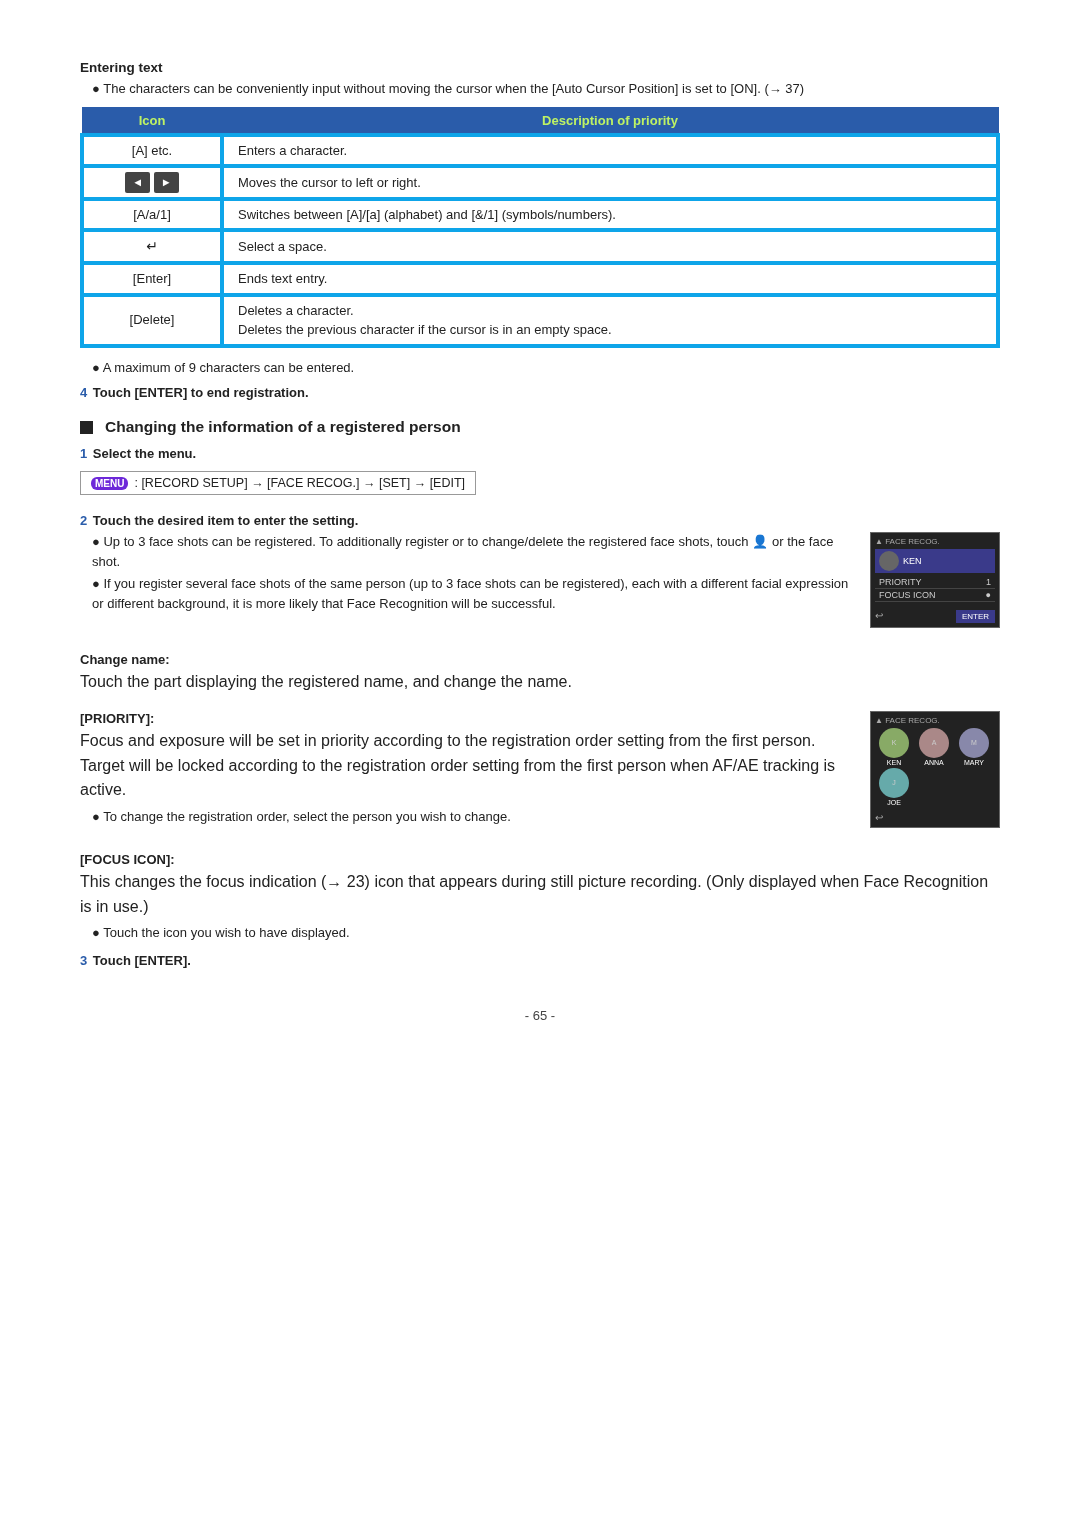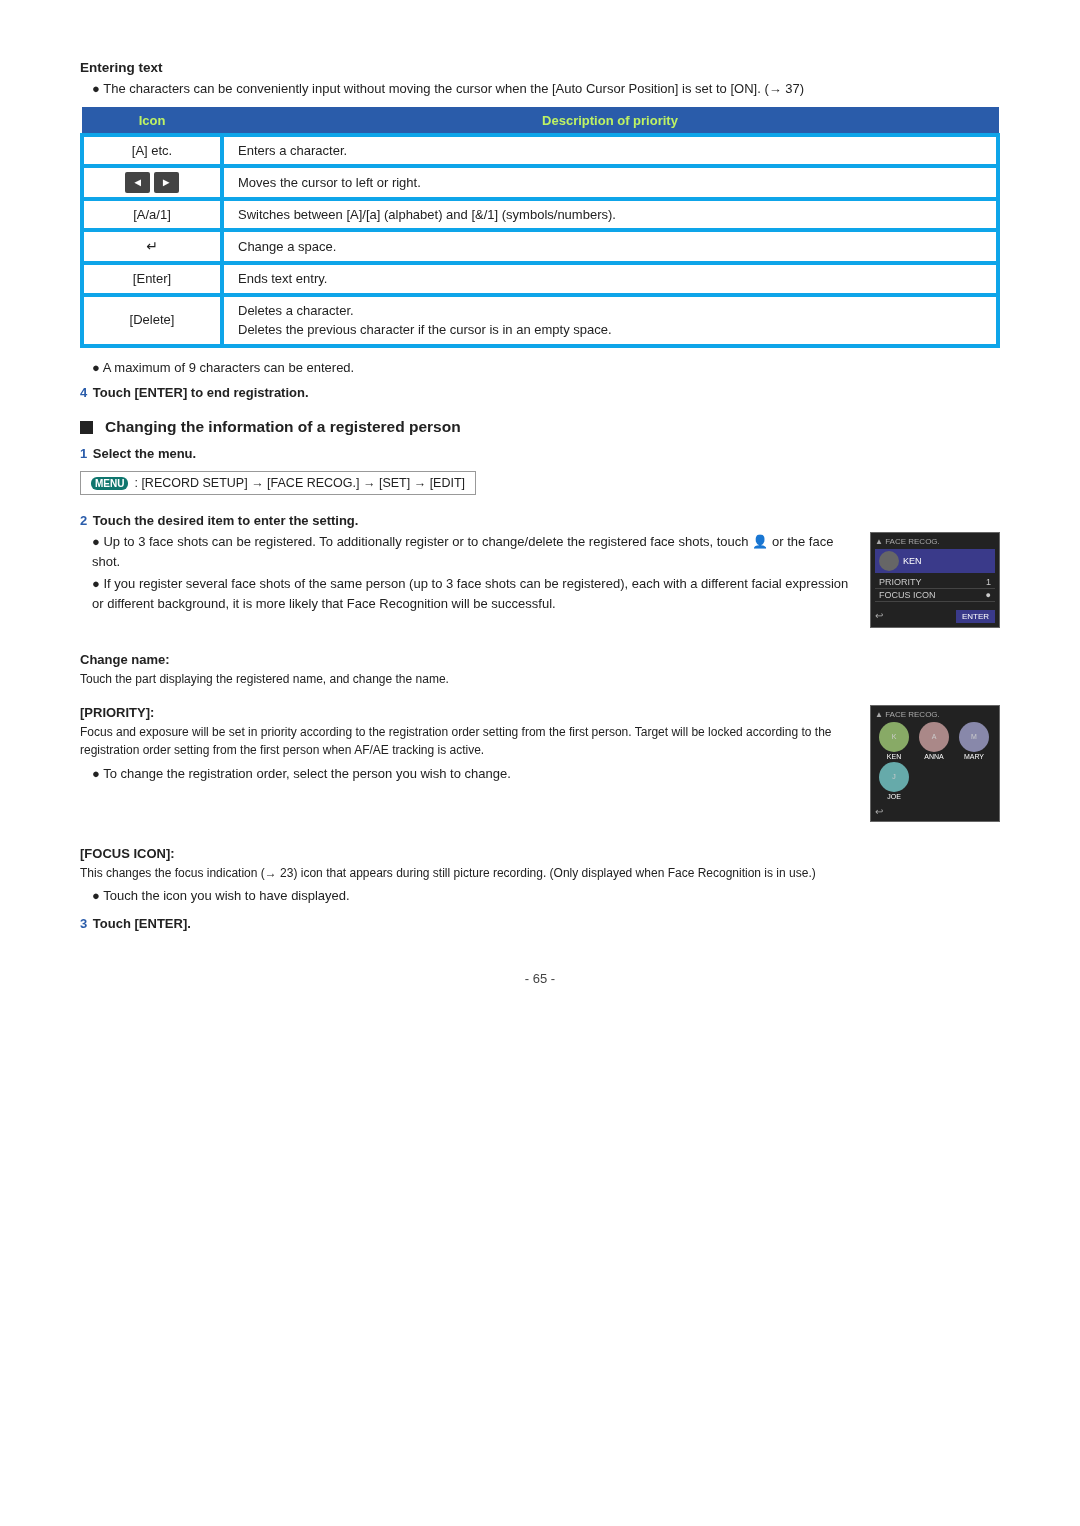--- a/index.html
+++ b/index.html
@@ -107,35 +107,35 @@
     .menu-path-box {
       border: 1px solid #999;
       display: inline-flex;
       align-items: center;
       padding: 4px 10px;
       margin: 6px 0 10px 0;
       font-size: 12.5px;
       gap: 4px;
     }
     .menu-tag {
-      background: #0f766e;
+      background: #6d28d9;
       color: #fff;
       font-size: 10px;
       padding: 1px 4px;
       border-radius: 6px;
       font-weight: bold;
       margin-right: 2px;
     }
     .subsection-heading {
       font-weight: bold;
       margin: 16px 0 3px 0;
       font-size: 13px;
     }
     .body-text {
-      font-size: 12px;
+      font-size: 16px;
       line-height: 1.55;
       margin-bottom: 4px;
     }
     .right-image-container {
       float: right;
       margin-left: 16px;
       margin-bottom: 8px;
     }
     .face-recog-box {
       border: 1px solid #666;
@@ -270,21 +270,21 @@
         <tr>
           <td class="icon-cell"><span class="nav-arrow">◄</span> <span class="nav-arrow">►</span></td>
           <td>Moves the cursor to left or right.</td>
         </tr>
         <tr>
           <td class="icon-cell">[A/a/1]</td>
           <td>Switches between [A]/[a] (alphabet) and [&amp;/1] (symbols/numbers).</td>
         </tr>
         <tr>
           <td class="icon-cell"><span class="arrow-return">↵</span></td>
-          <td>Change a space.</td>
+          <td>Select a space.</td>
         </tr>
         <tr>
           <td class="icon-cell">[Enter]</td>
           <td>Ends text entry.</td>
         </tr>
         <tr>
           <td class="icon-cell">[Delete]</td>
           <td>
             <div>Deletes a character.</div>
             <div>Deletes the previous character if the cursor is in an empty space.</div>

